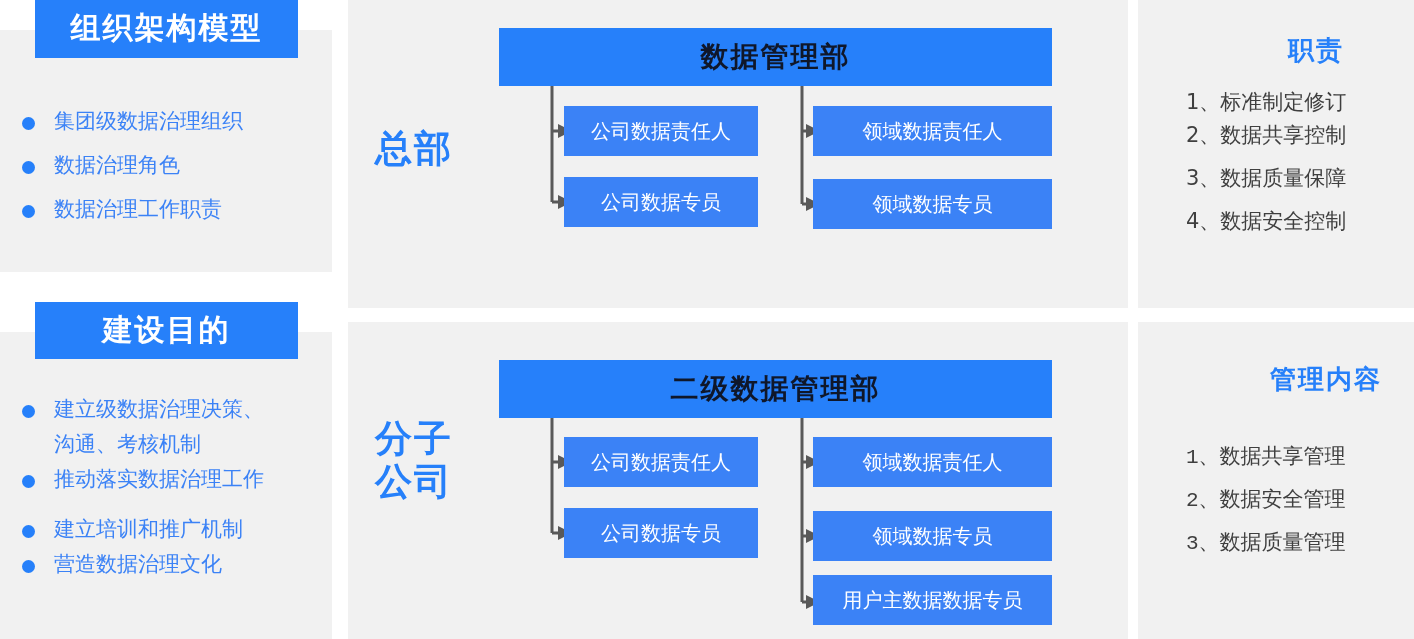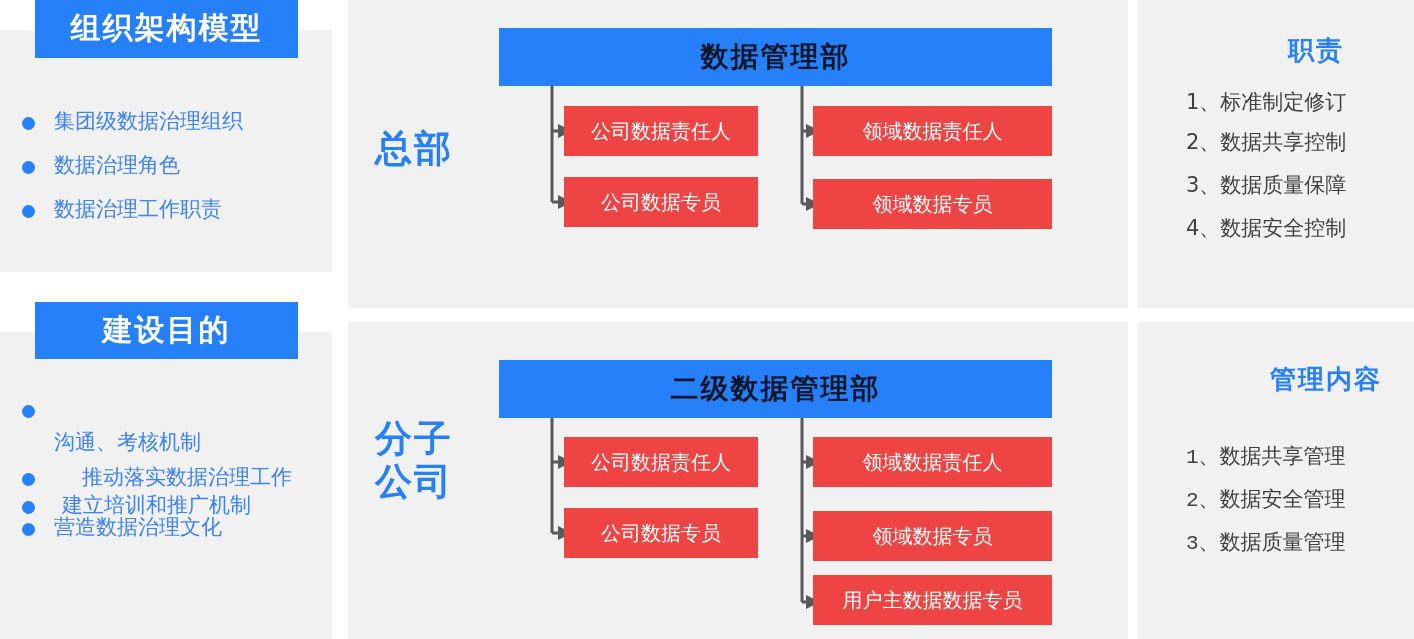--- a/index.html
+++ b/index.html
@@ -84,21 +84,21 @@
     font-weight: bold;
     font-size: 28px;
     letter-spacing: 2px;
     display: flex;
     align-items: center;
     justify-content: center;
     box-sizing: border-box;
   }
   .org-box {
     position: absolute;
-    background: #ef4444;
+    background: #3b82f6;
     color: #ffffff;
     font-size: 20px;
     display: flex;
     align-items: center;
     justify-content: center;
     box-sizing: border-box;
   }
   .side-label {
     position: absolute;
     color: #2680fa;
@@ -164,30 +164,31 @@
     </li>
   </ul>
 
   <div class="panel" style="left:0px; top:332px; width:332px; height:307px;"></div>
 
   <div class="badge badge-bottom">建设目的</div>
 
   <ul class="bullet-list" style="left:22px; top:398px; width:305px;">
     <li class="bullet-item" style="margin-bottom:13px;">
       <span class="bullet-dot"></span>
+      <span class="bullet-text">建立级数据治理决策、</span>
     </li>
     <li class="bullet-item" style="margin-bottom:13px;">
       <span class="bullet-dot" style="background:transparent;"></span>
       <span class="bullet-text">沟通、考核机制</span>
     </li>
-    <li class="bullet-item" style="margin-bottom:6px;gap:28px;">
+    <li class="bullet-item" style="margin-bottom:28px;">
       <span class="bullet-dot"></span>
       <span class="bullet-text">推动落实数据治理工作</span>
     </li>
-    <li class="bullet-item" style="gap:8px;">
+    <li class="bullet-item" style="margin-bottom:13px;">
       <span class="bullet-dot"></span>
       <span class="bullet-text">建立培训和推广机制</span>
     </li>
     <li class="bullet-item">
       <span class="bullet-dot"></span>
       <span class="bullet-text">营造数据治理文化</span>
     </li>
   </ul>
 
   <div class="panel" style="left:348px; top:0px; width:780px; height:308px;"></div>
@@ -246,21 +247,21 @@
   <div class="org-box" style="left:564px; top:437px; width:194px; height:50px;">公司数据责任人</div>
   <div class="org-box" style="left:564px; top:508px; width:194px; height:50px;">公司数据专员</div>
 
   <div class="org-box" style="left:813px; top:437px; width:239px; height:50px;">领域数据责任人</div>
   <div class="org-box" style="left:813px; top:511px; width:239px; height:50px;">领域数据专员</div>
   <div class="org-box" style="left:813px; top:575px; width:239px; height:50px;">用户主数据数据专员</div>
 
   <div class="panel" style="left:1138px; top:0px; width:276px; height:308px;">
     <div class="right-title" style="top:33px;">职责</div>
     <ul class="num-list" style="left:48px; top:92px;">
-      <li class="num-item" style="margin-bottom:19px;">1、标准制定修订</li>
+      <li class="num-item" style="margin-bottom:12px;">1、标准制定修订</li>
       <li class="num-item" style="margin-bottom:22px;">2、数据共享控制</li>
       <li class="num-item" style="margin-bottom:22px;">3、数据质量保障</li>
       <li class="num-item">4、数据安全控制</li>
     </ul>
   </div>
 
   <div class="panel" style="left:1138px; top:322px; width:296px; height:317px;font-family:Liberation Mono, monospace;">
     <div class="right-title" style="top:40px;">管理内容</div>
     <ul class="num-list" style="left:48px; top:125px;">
       <li class="num-item" style="margin-bottom:22px;">1、数据共享管理</li>

